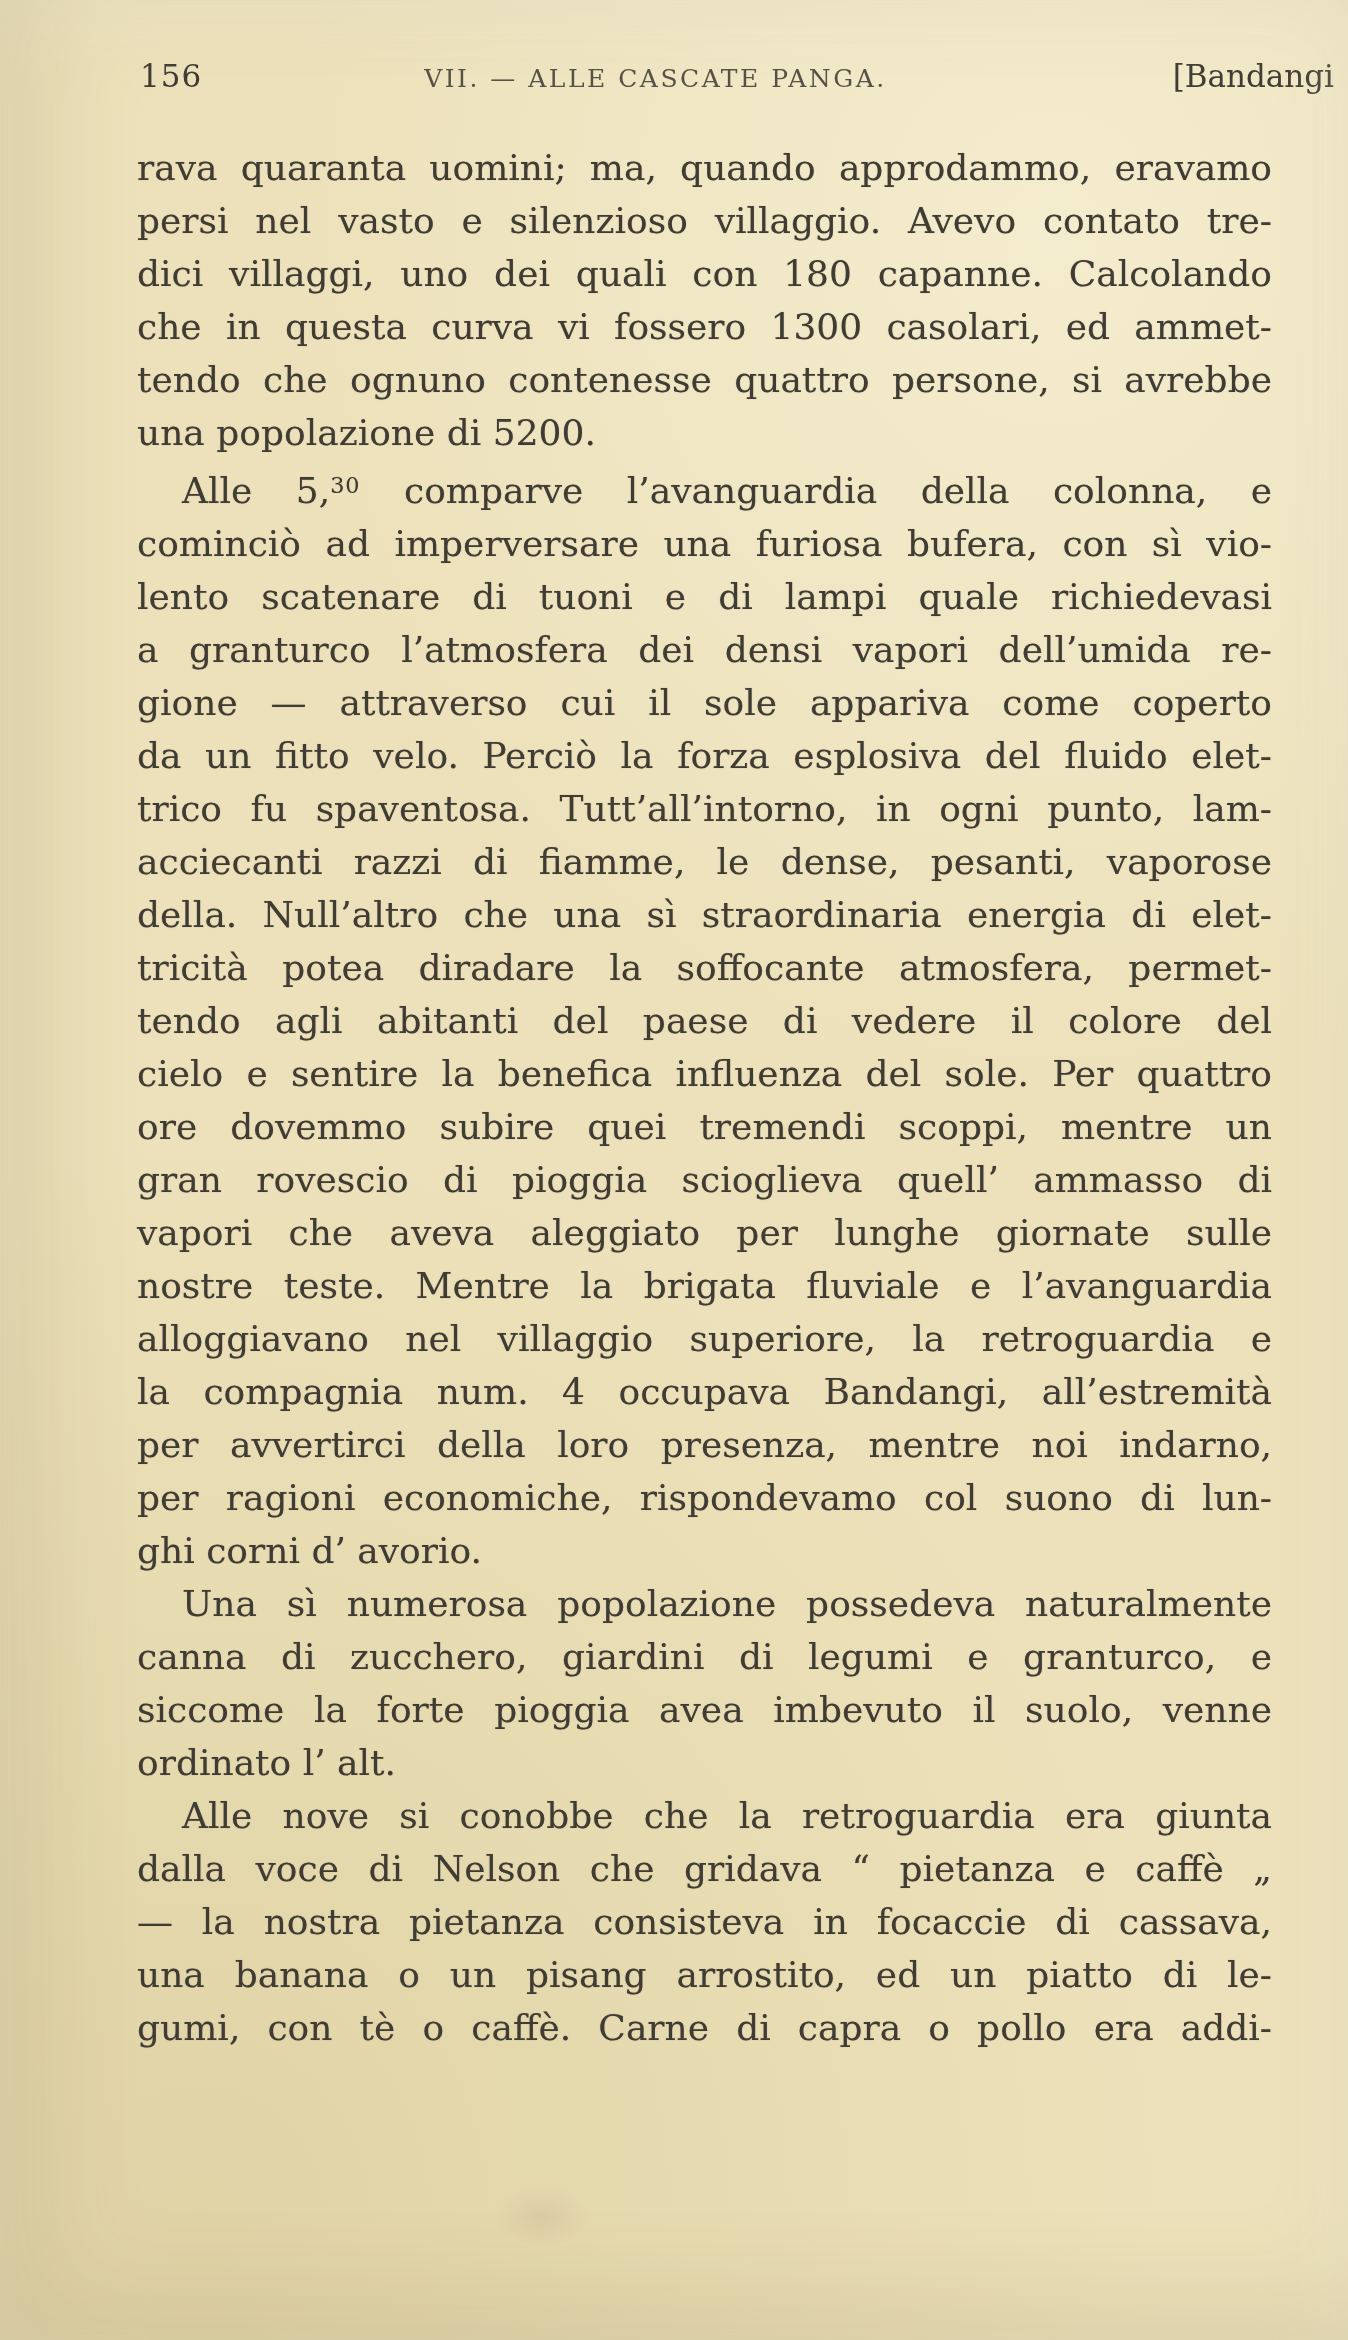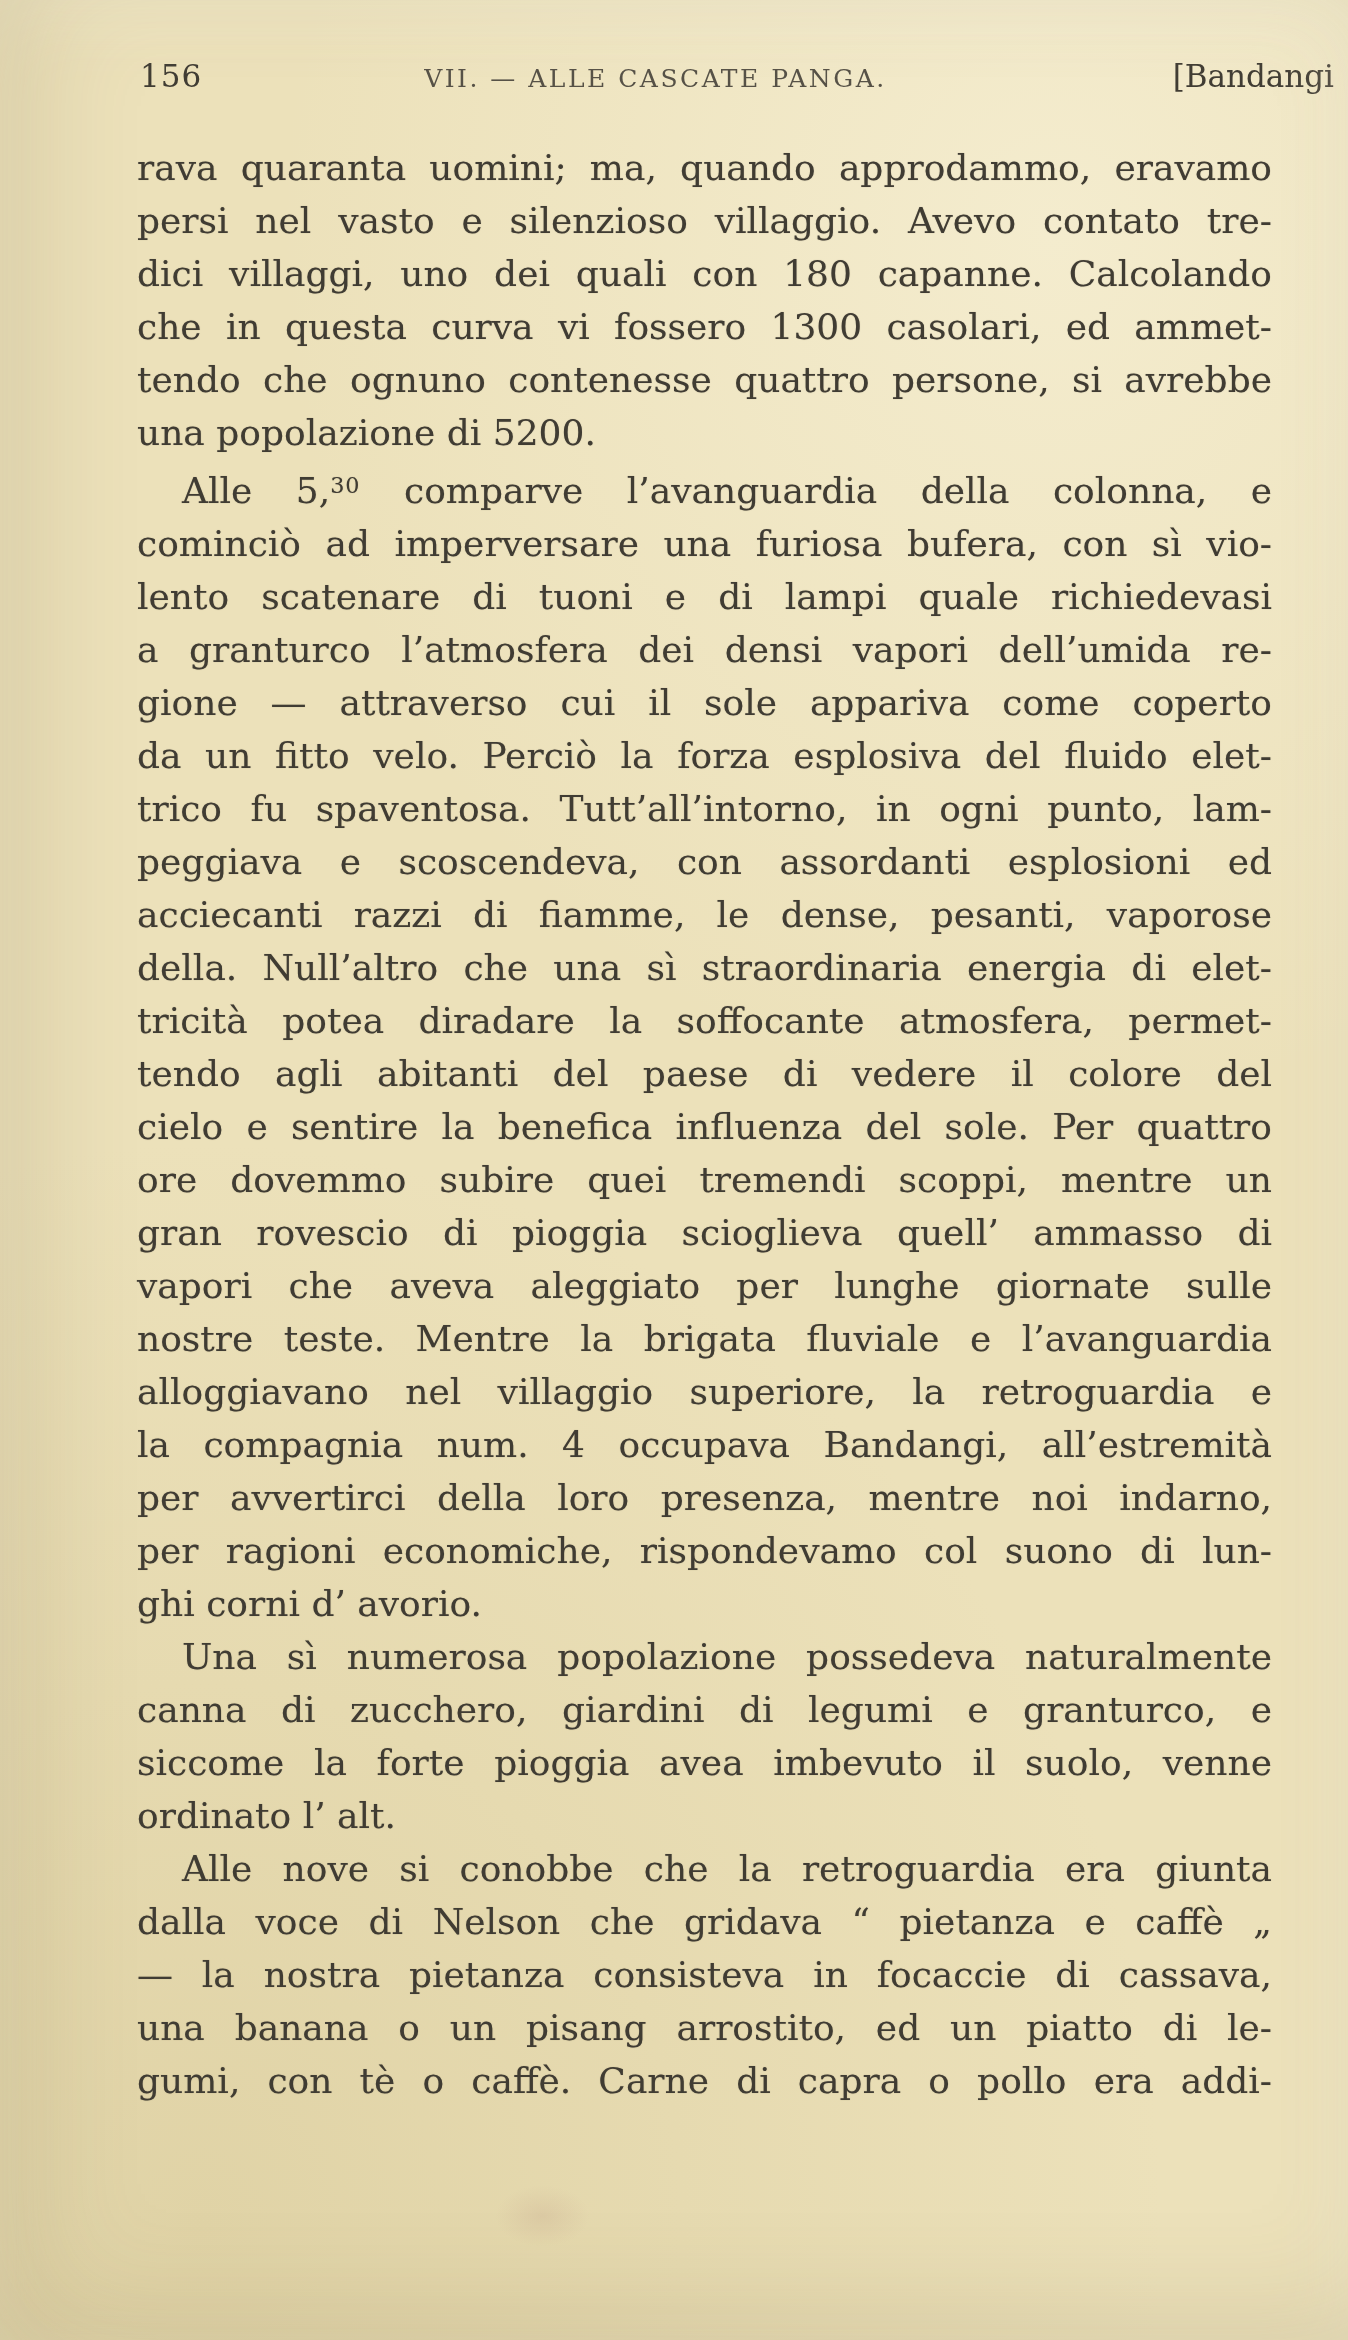--- a/index.html
+++ b/index.html
@@ -106,21 +106,20 @@
         <div class="line end">una popolazione di 5200.</div>
       </div>
       <div class="paragraph para-indent">
         <div class="line">Alle 5,<span class="sup">30</span> comparve l’avanguardia della colonna, e</div>
         <div class="line">cominciò ad imperversare una furiosa bufera, con sì vio-</div>
         <div class="line">lento scatenare di tuoni e di lampi quale richiedevasi</div>
         <div class="line">a granturco l’atmosfera dei densi vapori dell’umida re-</div>
         <div class="line">gione — attraverso cui il sole appariva come coperto</div>
         <div class="line">da un fitto velo. Perciò la forza esplosiva del fluido elet-</div>
         <div class="line">trico fu spaventosa. Tutt’all’intorno, in ogni punto, lam-</div>
-        <div class="line">peggiava e scoscendeva, con assordanti esplosioni ed</div>
         <div class="line">acciecanti razzi di fiamme, le dense, pesanti, vaporose</div>
         <div class="line">della. Null’altro che una sì straordinaria energia di elet-</div>
         <div class="line">tricità potea diradare la soffocante atmosfera, permet-</div>
         <div class="line">tendo agli abitanti del paese di vedere il colore del</div>
         <div class="line">cielo e sentire la benefica influenza del sole. Per quattro</div>
         <div class="line">ore dovemmo subire quei tremendi scoppi, mentre un</div>
         <div class="line">gran rovescio di pioggia scioglieva quell’ ammasso di</div>
         <div class="line">vapori che aveva aleggiato per lunghe giornate sulle</div>
         <div class="line">nostre teste. Mentre la brigata fluviale e l’avanguardia</div>
         <div class="line">alloggiavano nel villaggio superiore, la retroguardia e</div>

